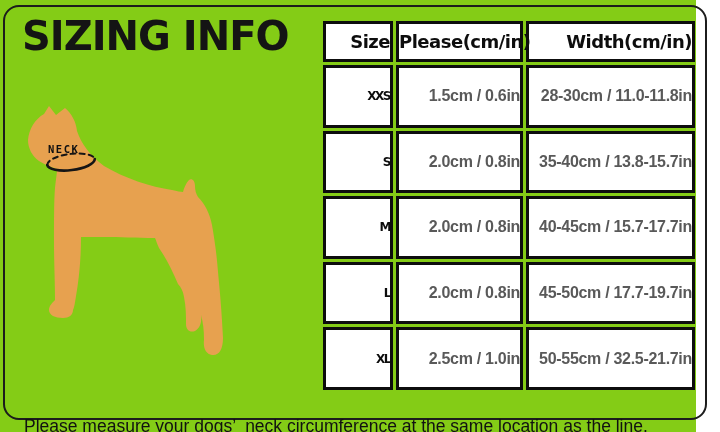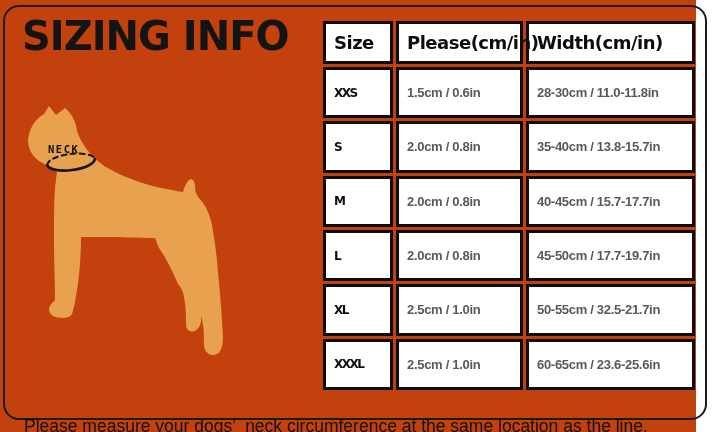--- a/index.html
+++ b/index.html
@@ -1,44 +1,44 @@
 <!DOCTYPE html>
 <html style="--dog: #E7A14F; --collar: #151515; --line: #0d0d0d; --val: #595959; --head: #0d0d0d;"><head>
 <meta charset="utf-8">
 <style>
   :root{
     --dog:#E7A14F; --collar:#151515; --line:#0d0d0d; --val:#595959; --head:#0d0d0d;
   }
   *{margin:0;padding:0;box-sizing:border-box;}
   html,body{width:720px;height:432px;background:#fff;overflow:hidden;
     font-family:"Liberation Sans", sans-serif;}
-  .stage{position:relative;width:696px;height:432px;background:#c2410c;text-decoration:underline;}
+  .stage{position:relative;width:696px;height:432px;background:#84cc16;text-decoration:underline;}
 
   .frame{position:absolute;left:3px;top:5px;width:704px;height:415px;
     border:2px solid #1c1c1c;border-radius:16px;background:transparent;}
 
   .title{position:absolute;left:22px;top:12px;width:290px;
     font-family:"DejaVu Sans", sans-serif;font-weight:bold;font-size:40px;
     line-height:48px;letter-spacing:-1px;color:#141414;white-space:nowrap;}
 
   .dogbox{position:absolute;left:20px;top:100px;width:210px;height:260px;}
   .necklabel{font-family:"DejaVu Sans Mono", monospace;font-weight:bold;
     font-size:10.5px;letter-spacing:1.5px;fill:#111;}
 
   .sizetable{position:absolute;left:320px;top:18px;width:378px;height:375px;
     border-collapse:separate;border-spacing:3px;table-layout:fixed;}
   .sizetable th,.sizetable td{border:3px solid var(--line);background:#fff;
-    text-align:left;vertical-align:middle;padding:8px;}
+    text-align:right;vertical-align:middle;padding:0;}
   .sizetable thead tr{height:41px;}
   .sizetable tbody tr{height:38px;}
   .sizetable th{font-family:"DejaVu Sans", sans-serif;font-weight:bold;
     font-size:18px;letter-spacing:-0.5px;color:var(--head);}
   td.size-col{font-family:"DejaVu Sans", sans-serif;font-weight:bold;
     font-size:12px;letter-spacing:-1.5px;color:var(--head);}
-  td.val-col{font-weight:bold;font-size:13px;letter-spacing:-0.3px;color:var(--val);}
+  td.val-col{font-weight:bold;font-size:16px;letter-spacing:-0.3px;color:var(--val);}
 
   .footer-note{position:absolute;left:24px;top:416px;width:680px;
     font-size:17.5px;color:#111;white-space:pre-wrap;}
 </style>
 </head>
 <body>
 
 <div class="stage">
 
   <div class="frame"></div>
@@ -118,23 +118,18 @@
         <tr>
           <td class="size-col">L</td>
           <td class="val-col">2.0cm / 0.8in</td>
           <td class="val-col">45-50cm / 17.7-19.7in</td>
         </tr>
         <tr>
           <td class="size-col">XL</td>
           <td class="val-col">2.5cm / 1.0in</td>
           <td class="val-col">50-55cm / 32.5-21.7in</td>
         </tr>
-        <tr>
-          <td class="size-col">XXXL</td>
-          <td class="val-col">2.5cm / 1.0in</td>
-          <td class="val-col">60-65cm / 23.6-25.6in</td>
-        </tr>
       </tbody>
   </table>
 
   <div class="footer-note">Please measure your dogs’  neck circumference at the same location as the line.</div>
 
 </div>
 
 </body></html>

